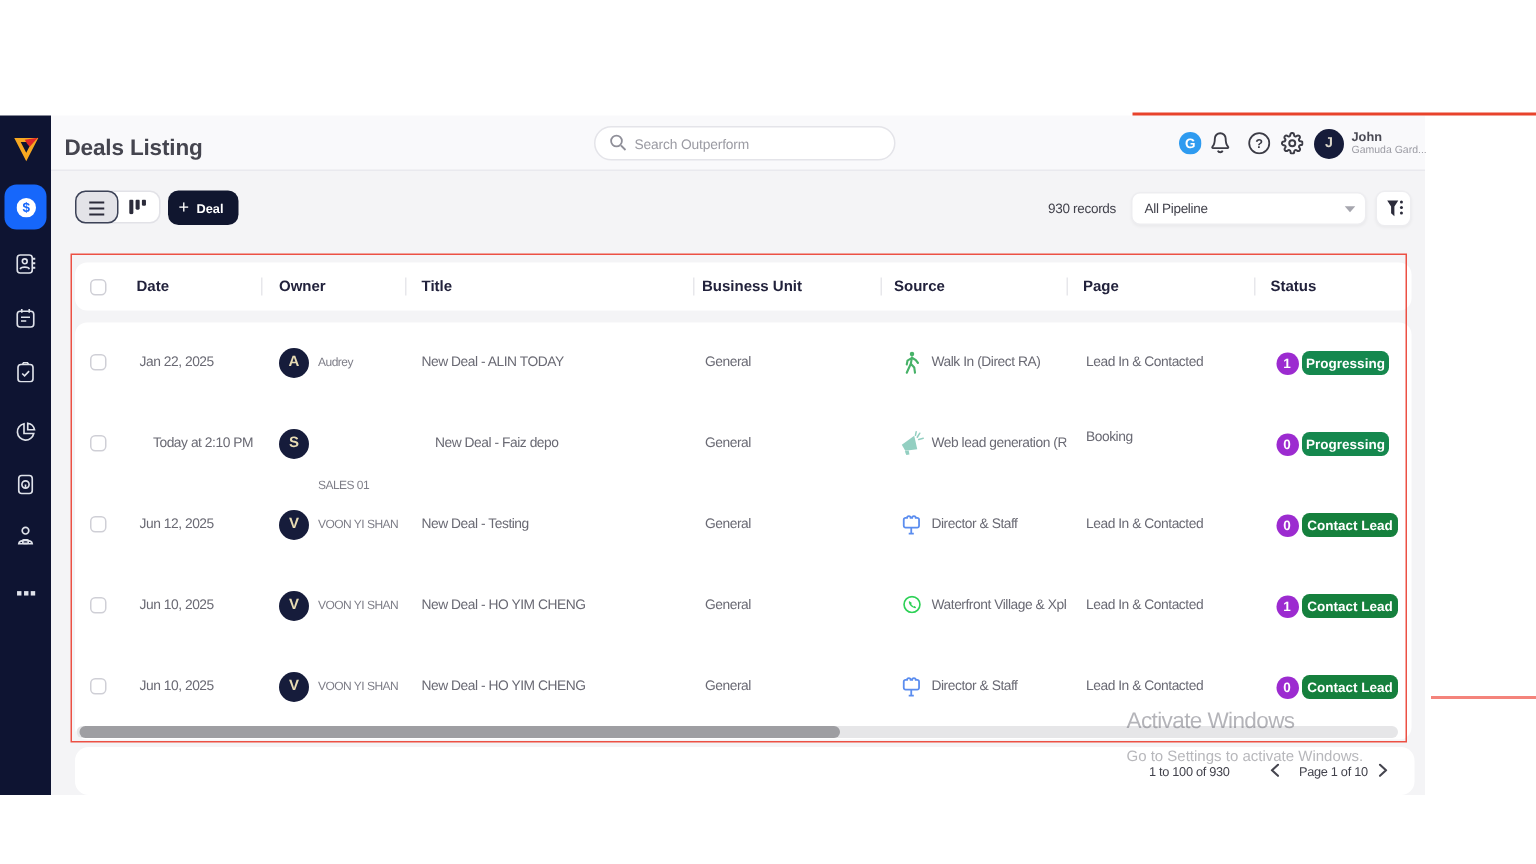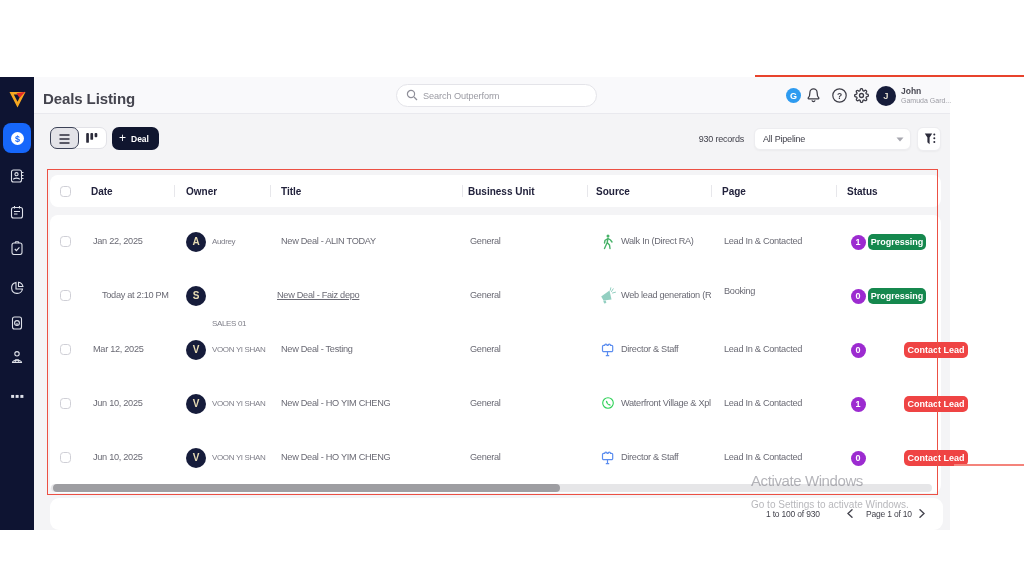--- a/index.html
+++ b/index.html
@@ -38,21 +38,21 @@
   #tbody { left:50px; top:215px; width:891px; height:278px; background:#fff; border-radius:8px; }
   .hcell { top:186px; font-size:10px; font-weight:bold; color:#22223c; }
   .hsep { top:185px; width:1px; height:12px; background:#e7e7eb; }
   .cb { width:11px; height:11px; border:1.2px solid #cfcfd6; border-radius:3.5px; background:#fff; }
   .rtxt { font-size:9.2px; color:#6a6a74; letter-spacing:-0.3px; }
   .av { width:20px; height:20px; border-radius:50%; background:#161c3b; color:#e8dcb4; font-size:10px; font-weight:bold; text-align:center; line-height:20px; }
   .nm { font-size:8px; color:#7e7e88; letter-spacing:-0.35px; }
   .num { width:15px; height:15px; border-radius:50%; background:#9c2bd0; color:#fff; font-size:9px; font-weight:bold; text-align:center; line-height:15px; }
   .badge { height:16px; border-radius:5px; color:#fff; font-size:9px; font-weight:bold; text-align:center; line-height:16px; }
   .bg-g { background:#15884e; }
-  .bg-r { background:#ef4444;margin-left:36px; }
+  .bg-r { background:#15803d; }
 
   
   #sbar-track { left:51px; top:484px; width:881px; height:7.5px; background:#e6e6e8; border-radius:4px; }
   #sbar-thumb { left:53px; top:484px; width:507px; height:7.5px; background:#9e9ea2; border-radius:4px; }
 
   
   #footer { left:50px; top:498px; width:893px; height:32px; background:#fff; border-radius:9px; }
   #pag1 { left:766px; top:509px; font-size:8.5px; color:#42424c; letter-spacing:-0.2px; }
   #pag2 { left:866px; top:509px; font-size:8.5px; color:#42424c; letter-spacing:-0.2px; }
 
@@ -205,34 +205,34 @@
   </svg>
   <div class="abs rtxt" style="left:621px; top:236px;">Walk In (Direct RA)</div>
   <div class="abs rtxt" style="left:724px; top:236px;">Lead In &amp; Contacted</div>
   <div class="abs num" style="left:850.5px; top:234.5px;">1</div>
   <div class="abs badge bg-g" style="left:868px; top:234px; width:58px;">Progressing</div>
 
   <div class="abs cb" style="left:60px; top:290px;"></div>
   <div class="abs rtxt" style="left:102px; top:290px;">Today at 2:10 PM</div>
   <div class="abs av" style="left:186px; top:286px;">S</div>
   <div class="abs nm" style="left:212px; top:291px;margin-top:28px;">SALES 01</div>
-  <div class="abs rtxt" style="left:277px; top:290px;text-decoration:underline;">New Deal - Faiz depo</div>
+  <div class="abs rtxt" style="left:290px; top:290px;">New Deal - Faiz depo</div>
   <div class="abs rtxt" style="left:470px; top:290px;">General</div>
   <svg class="abs" style="left:600px; top:287px;" width="17" height="17" viewBox="0 0 17 17" fill="#93cfc1">
     <path d="M1.2 9.5 L9.5 3.5 L11.5 12.5 L3.5 13.5 Z"></path>
     <path d="M3.2 13.8 L5.8 13.4 L6.3 16 L4.2 16.4 Z"></path>
     <path d="M11.5 4.5 L13.2 1.8 M12.5 6 L15.5 5.2 M10.3 3.2 L10.8 0.8" stroke="#93cfc1" stroke-width="1" fill="none" stroke-linecap="round"></path>
   </svg>
   <div class="abs rtxt" style="left:621px; top:290px; width:90px; overflow:hidden; white-space:nowrap;">Web lead generation (RS</div>
   <div class="abs rtxt" style="left:724px; top:276px;margin-top:10px;">Booking</div>
   <div class="abs num" style="left:850.5px; top:288.5px;">0</div>
   <div class="abs badge bg-g" style="left:868px; top:288px; width:58px;">Progressing</div>
 
   <div class="abs cb" style="left:60px; top:344px;"></div>
-  <div class="abs rtxt" style="left:93px; top:344px;">Mar 12, 2025</div>
+  <div class="abs rtxt" style="left:93px; top:344px;">Jun 12, 2025</div>
   <div class="abs av" style="left:186px; top:340px;">V</div>
   <div class="abs nm" style="left:212px; top:345px;">VOON YI SHAN</div>
   <div class="abs rtxt" style="left:281px; top:344px;">New Deal - Testing</div>
   <div class="abs rtxt" style="left:470px; top:344px;">General</div>
   <svg class="abs" style="left:601px; top:343px;" width="13" height="14" viewBox="0 0 13 14" fill="none" stroke="#5b8def" stroke-width="1.2">
     <path d="M1.5 3.5 a1.2 1.2 0 0 1 1.2-1.2 h1 a1.2 1.2 0 0 1 2.4 0 h1 a1.2 1.2 0 0 1 2.4 0 h1 a1.2 1.2 0 0 1 1.2 1.2 v4 a1.2 1.2 0 0 1 -1.2 1.2 h-7.8 a1.2 1.2 0 0 1 -1.2 -1.2 Z"></path>
     <path d="M6.5 8.7 v4 M4.8 12.7 h3.4"></path>
   </svg>
   <div class="abs rtxt" style="left:621px; top:344px;">Director &amp; Staff</div>
   <div class="abs rtxt" style="left:724px; top:344px;">Lead In &amp; Contacted</div>

